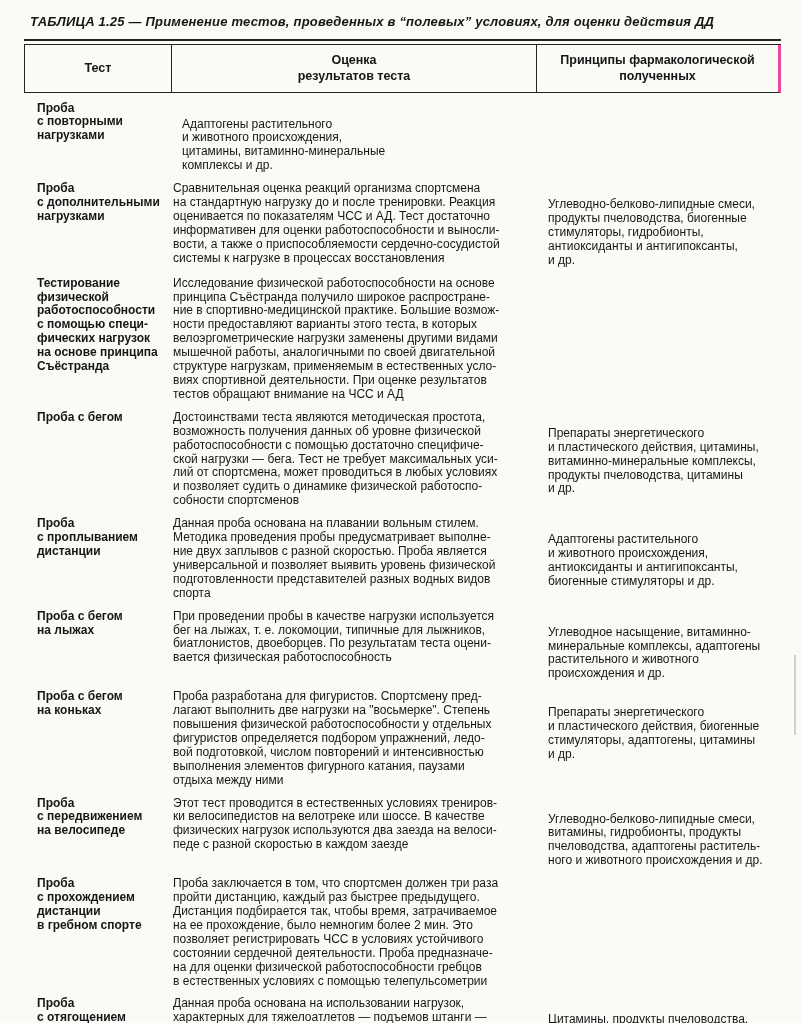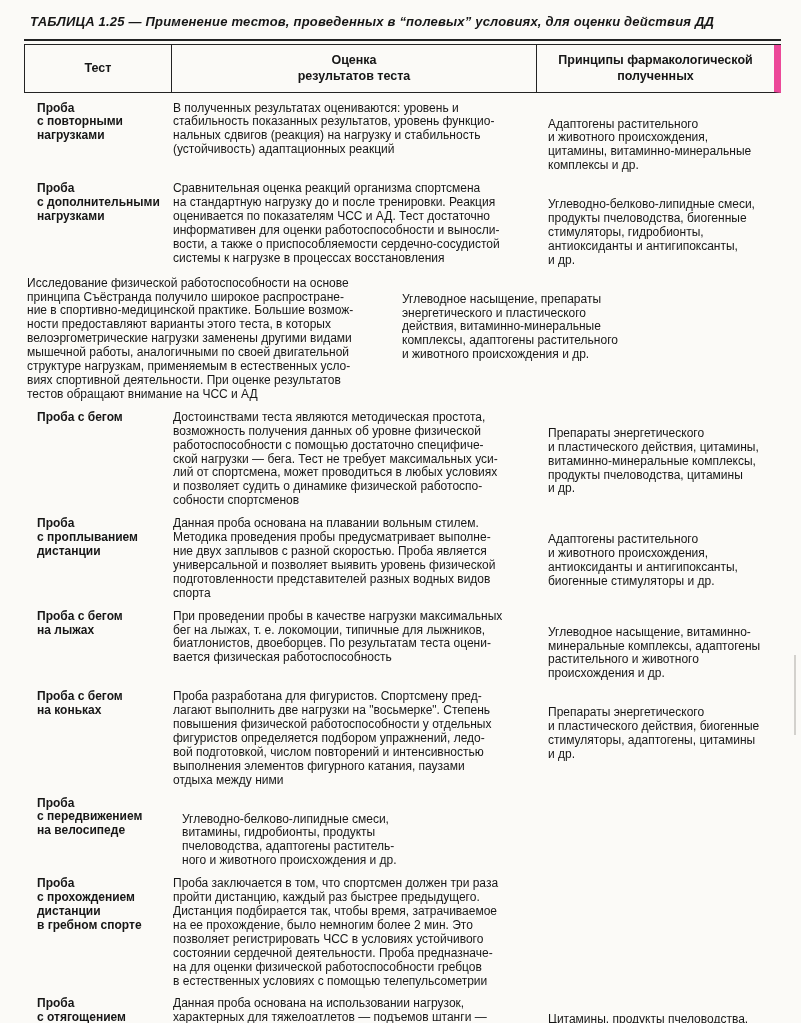--- a/index.html
+++ b/index.html
@@ -26,21 +26,21 @@
   }
   
   .rule-double{
     border-top:2px solid #232323;
     border-bottom:1px solid #232323;
     height:3px;
   }
   .thead{
     display:flex;
     border-left:1px solid #232323;
-    border-right:7px solid #ec4899;
+    border-right:3px solid #ec4899;
     border-bottom:1px solid #232323;
   }
   .th{
     display:flex;align-items:center;justify-content:center;
     text-align:center;
     font-weight:bold;
     font-size:12.5px;
     line-height:1.3;
     padding:7px 4px;
     white-space:pre-line;
@@ -100,24 +100,20 @@
 результатов теста</div>
       <div class="th col3">Принципы фармакологической
 полученных</div>
     </div>
 
     <div class="tbody">
   <div class="trow">
     <div class="td col1">Проба
 с повторными
 нагрузками</div>
-    <div class="td col2">В полученных результатах оцениваются: уровень и
-стабильность показанных результатов, уровень функцио-
-нальных сдвигов (реакция) на нагрузку и стабильность
-(устойчивость) адаптационных реакций</div>
     <div class="td col3">Адаптогены растительного
 и животного происхождения,
 цитамины, витаминно-минеральные
 комплексы и др.</div>
   </div>
 
   <div class="trow">
     <div class="td col1">Проба
 с дополнительными
 нагрузками</div>
@@ -128,34 +124,36 @@
 вости, а также о приспособляемости сердечно-сосудистой
 системы к нагрузке в процессах восстановления</div>
     <div class="td col3">Углеводно-белково-липидные смеси,
 продукты пчеловодства, биогенные
 стимуляторы, гидробионты,
 антиоксиданты и антигипоксанты,
 и др.</div>
   </div>
 
   <div class="trow">
+    <div class="td col1">Тестирование
+физической
+работоспособности
+с помощью специ-
+фических нагрузок
+на основе принципа
+Съёстранда</div>
     <div class="td col2">Исследование физической работоспособности на основе
 принципа Съёстранда получило широкое распростране-
 ние в спортивно-медицинской практике. Большие возмож-
 ности предоставляют варианты этого теста, в которых
 велоэргометрические нагрузки заменены другими видами
 мышечной работы, аналогичными по своей двигательной
 структуре нагрузкам, применяемым в естественных усло-
 виях спортивной деятельности. При оценке результатов
 тестов обращают внимание на ЧСС и АД</div>
-    <div class="td col3">Углеводное насыщение, препараты
-энергетического и пластического
-действия, витаминно-минеральные
-комплексы, адаптогены растительного
-и животного происхождения и др.</div>
   </div>
 
   <div class="trow">
     <div class="td col1">Проба с бегом</div>
     <div class="td col2">Достоинствами теста являются методическая простота,
 возможность получения данных об уровне физической
 работоспособности с помощью достаточно специфиче-
 ской нагрузки — бега. Тест не требует максимальных уси-
 лий от спортсмена, может проводиться в любых условиях
 и позволяет судить о динамике физической работоспо-
@@ -179,21 +177,21 @@
 спорта</div>
     <div class="td col3">Адаптогены растительного
 и животного происхождения,
 антиоксиданты и антигипоксанты,
 биогенные стимуляторы и др.</div>
   </div>
 
   <div class="trow">
     <div class="td col1">Проба с бегом
 на лыжах</div>
-    <div class="td col2">При проведении пробы в качестве нагрузки максимальных
+    <div class="td col2">При проведении пробы в качестве нагрузки используется
 бег на лыжах, т. е. локомоции, типичные для лыжников,
 биатлонистов, двоеборцев. По результатам теста оцени-
 вается физическая работоспособность</div>
     <div class="td col3">Углеводное насыщение, витаминно-
 минеральные комплексы, адаптогены
 растительного и животного
 происхождения и др.</div>
   </div>
 
   <div class="trow">
@@ -209,20 +207,24 @@
     <div class="td col3">Препараты энергетического
 и пластического действия, биогенные
 стимуляторы, адаптогены, цитамины
 и др.</div>
   </div>
 
   <div class="trow">
     <div class="td col1">Проба
 с передвижением
 на велосипеде</div>
+    <div class="td col2">Этот тест проводится в естественных условиях трениров-
+ки велосипедистов на велотреке или шоссе. В качестве
+физических нагрузок используются два заезда на велоси-
+педе с разной скоростью в каждом заезде</div>
     <div class="td col3">Углеводно-белково-липидные смеси,
 витамины, гидробионты, продукты
 пчеловодства, адаптогены раститель-
 ного и животного происхождения и др.</div>
   </div>
 
   <div class="trow">
     <div class="td col1">Проба
 с прохождением
 дистанции

